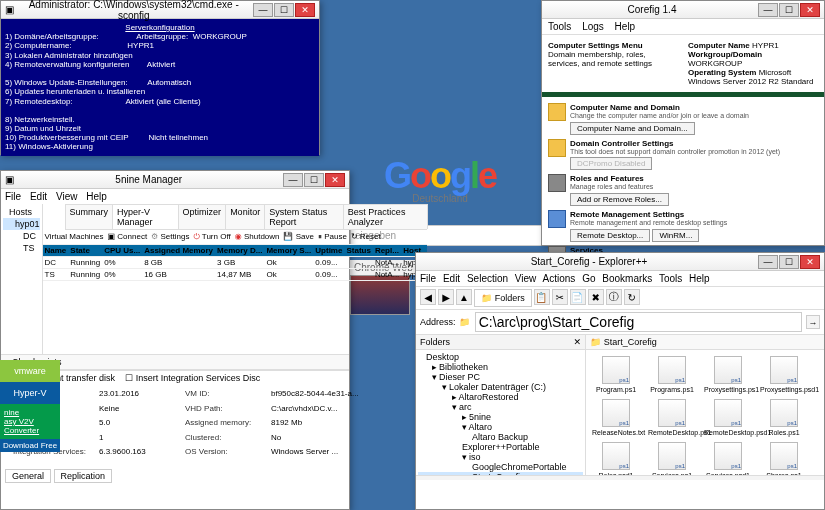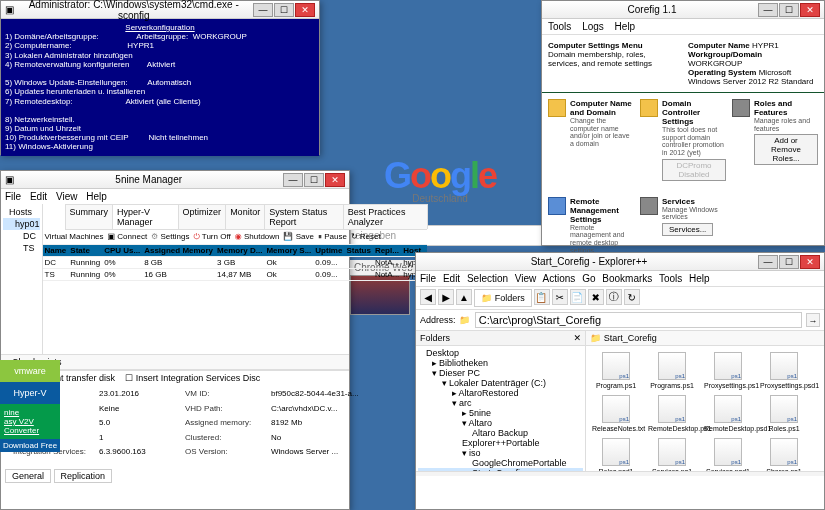--- a/index.html
+++ b/index.html
@@ -24,24 +24,24 @@
 
 
 .cmd { left:0; top:0; width:320px; height:155px; }
 .cmd .console { background:#000080; color:#fff; font-family: Consolas, monospace; font-size:8px; padding:4px; height:137px; overflow:hidden; white-space:pre; line-height:1.15; }
 .cmd .consul-hdr { text-decoration: underline; }
 
 
 .corefig { right:0; top:0; width:284px; height:246px; }
 .corefig .menubar { padding:2px 6px; font-size:10px; border-bottom:1px solid #ddd; }
 .corefig .menubar span { margin-right:8px; cursor:pointer; }
-.corefig .hdr { display:flex; padding:6px; gap:10px; border-bottom:1px solid #14532d; }
+.corefig .hdr { display:flex; padding:6px; gap:10px; border-bottom:5px solid #14532d; }
 .corefig .hdr .col { flex:1; font-size:8px; }
 .corefig .hdr .hlabel { font-weight:bold; }
-.corefig .body { padding:6px; display: grid; grid-template-columns: 1fr 1fr 1fr; gap:16px 6px; }
+.corefig .body { padding:6px; display: grid; grid-template-columns: 1fr; gap:4px 6px; }
 .corefig .tile { display:flex; gap:4px; align-items:flex-start; }
 .corefig .tile .ticon { width:18px; height:18px; background:#f3c24a; border:1px solid #c99a20; flex-shrink:0; }
 .corefig .tile .ticon.blue { background:#5a8ed6; border-color:#2a5aa0; }
 .corefig .tile .ticon.grey { background:#888; border-color:#555; }
 .corefig .tile .ttext { font-size:8px; }
 .corefig .tile .ttitle { font-weight:bold; }
 .corefig .tile .tdesc { color:#555; font-size:7px; line-height:1.1; }
 .corefig .tile button { font-size:8px; margin-top:2px; padding:1px 6px; background:#f4f4f4; border:1px solid #999; cursor:pointer; }
 .corefig .footer { padding:4px; text-align:right; border-top:1px solid #ddd; }
 .corefig .footer button { font-size:9px; padding:2px 12px; background:#eee; border:1px solid #999; cursor:pointer; }
@@ -78,21 +78,21 @@
 .fnine-side .dl { background:#0a5aa0; color:#fff; font-size:8px; padding:2px; text-align:center; cursor:pointer; }
 
 
 .expl { left:415px; top:252px; width:410px; height:258px; }
 .expl .menubar { padding:2px 4px; font-size:10px; }
 .expl .menubar span { margin-right:4px; cursor:pointer; }
 .expl .toolbar { padding:2px 4px; border-top:1px solid #ddd; border-bottom:1px solid #ddd; display:flex; gap:2px; }
 .expl .toolbar .tbtn { width:16px; height:16px; background:#f0f0f0; border:1px solid #ccc; cursor:pointer; display:flex; align-items:center; justify-content:center; font-size:10px; }
 .expl .toolbar .folders { padding:0 6px; border:1px solid #ccc; font-size:9px; background:#fff; cursor:pointer; line-height:16px; }
 .expl .addr { display:flex; padding:2px 4px; gap:4px; font-size:9px; align-items:center; border-bottom:1px solid #ddd; }
-.expl .addr input { flex:1; border:1px solid #ccc; padding:1px 3px; font-size:11px; }
+.expl .addr input { flex:1; border:1px solid #ccc; padding:1px 3px; font-size:14px; }
 .expl .split { display:flex; height:140px; }
 .expl .folders-pane { width:170px; border-right:1px solid #ddd; overflow:auto; }
 .expl .folders-hdr { padding:2px 4px; font-size:9px; border-bottom:1px solid #ddd; display:flex; justify-content:space-between; background:#f4f4f4; }
 .expl .ftree { font-size:9px; padding:2px; }
 .expl .ftree .fn { padding:0 0 0 8px; cursor:pointer; white-space:nowrap; }
 .expl .ftree .fn.l1{padding-left:14px}.expl .ftree .fn.l2{padding-left:24px}.expl .ftree .fn.l3{padding-left:34px}.expl .ftree .fn.l4{padding-left:44px}.expl .ftree .fn.l5{padding-left:54px}
 .expl .files-pane { flex:1; overflow:auto; }
 .expl .files-hdr { padding:2px 4px; font-size:9px; border-bottom:1px solid #ddd; background:#f8f8f8; }
 .expl .filegrid { display:flex; flex-wrap:wrap; padding:4px; gap:2px 4px; }
 .expl .file { width:52px; text-align:center; font-size:7px; cursor:pointer; padding:2px; }
@@ -141,21 +141,21 @@
 12) Benutzer abmelden
 13) Server neu starten
 14) Server herunterfahren
 15) Zur Befehlszeile wechseln
 
 Zahl eingeben, um eine Option auszuwählen:_</div></div>
 </div>
 
 <div class="win corefig">
   <div class="titlebar">
-    <span class="title">Corefig 1.1</span>
+    <span class="title">Corefig 1.4</span>
     <span class="winbtns">
       <span class="winbtn">—</span>
       <span class="winbtn">☐</span>
       <span class="winbtn close">✕</span>
     </span>
   </div>
   <div class="menubar">
     <span>Tools</span>
     <span>Logs</span>
     <span>Help</span>
@@ -170,20 +170,21 @@
       <div><span class="hlabel">Workgroup/Domain</span> <span>WORKGROUP</span></div>
       <div><span class="hlabel">Operating System</span> <span>Microsoft Windows Server 2012 R2 Standard</span></div>
     </div>
   </div>
   <div class="body">
     <div class="tile">
       <div class="ticon"></div>
       <div class="ttext">
         <div class="ttitle">Computer Name and Domain</div>
         <div class="tdesc">Change the computer name and/or join or leave a domain</div>
+        <button>Computer Name and Domain...</button>
       </div>
     </div>
     <div class="tile">
       <div class="ticon"></div>
       <div class="ttext">
         <div class="ttitle">Domain Controller Settings</div>
         <div class="tdesc">This tool does not support domain controller promotion in 2012 (yet)</div>
         <button disabled="">DCPromo Disabled</button>
       </div>
     </div>

